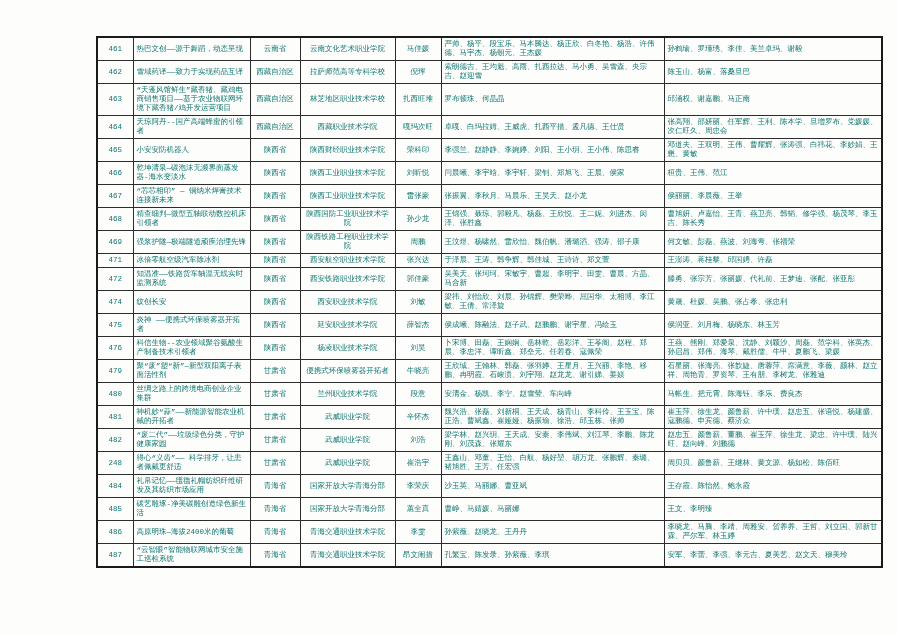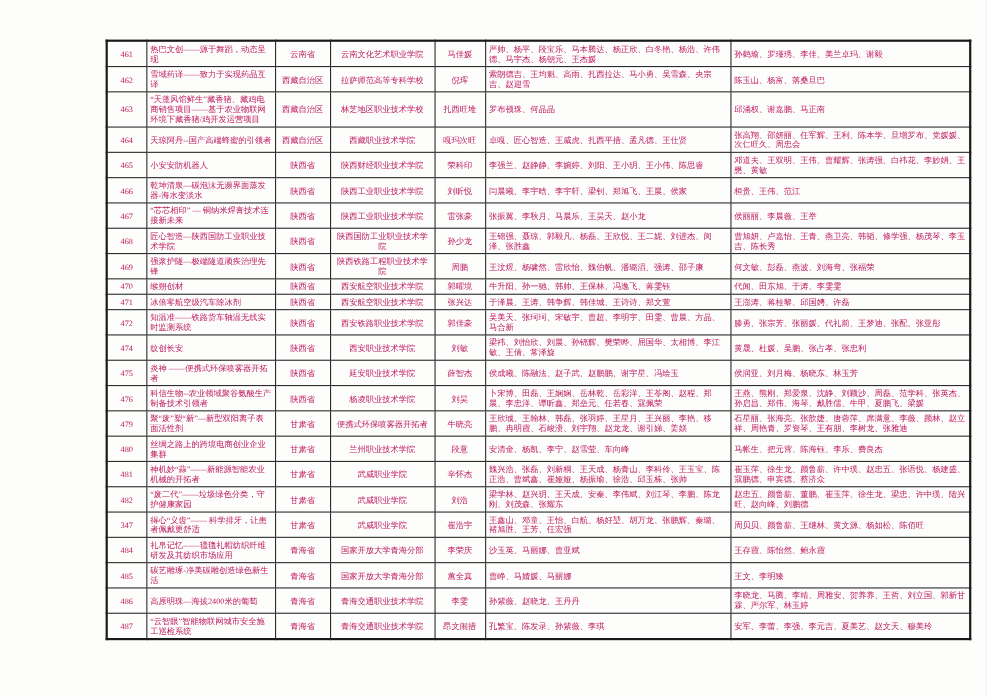--- a/index.html
+++ b/index.html
@@ -1,21 +1,21 @@
 <!DOCTYPE html>
 <html><head>
 <meta charset="utf-8">
 <style>
   html,body { margin:0; padding:0; background:#e8e8e8; }
   .page {
     position:relative;
     width:897px; height:634px;
     background:#fdfdfc;
-    font-family:Liberation Serif, serif;
-    color:#be185d;
+    font-family:Liberation Mono, monospace;
+    color:#0f766e;
     overflow:hidden;
     margin:0 auto;
   }
   table.results {
     position:absolute;
     left:96px; top:36px;
     width:785px;
     border-collapse:collapse;
     table-layout:fixed;
     border:2px solid #1a1a1a;
@@ -85,21 +85,21 @@
           <td>扎西旺堆</td>
           <td>罗布顿珠、何晶晶</td>
           <td>邱涌权、谢嘉鹏、马正南</td>
         </tr>
         <tr>
           <td>464</td>
           <td>天琼阿丹--国产高端蜂蜜的引领者</td>
           <td>西藏自治区</td>
           <td>西藏职业技术学院</td>
           <td>嘎玛次旺</td>
-          <td>卓嘎、匠心智造、王威虎、扎西平措、孟凡德、王仕贤</td>
+          <td>卓嘎、白玛拉姆、王威虎、扎西平措、孟凡德、王仕贤</td>
           <td>张高翔、邵妍丽、任军辉、王利、陈本学、旦增罗布、党媛媛、次仁旺久、周忠会</td>
         </tr>
         <tr>
           <td>465</td>
           <td>小安安防机器人</td>
           <td>陕西省</td>
           <td>陕西财经职业技术学院</td>
           <td>荣科印</td>
           <td>李强兰、赵静静、李婉婷、刘阳、王小玥、王小伟、陈思睿</td>
           <td>邓道夫、王双明、王伟、曹耀辉、张涛强、白祎花、李妙娟、王懋、黄敏</td>
@@ -117,46 +117,37 @@
           <td>467</td>
           <td>“芯芯相印” — 铜纳米焊膏技术连接新未来</td>
           <td>陕西省</td>
           <td>陕西工业职业技术学院</td>
           <td>雷张豪</td>
           <td>张振翼、李秋月、马晨乐、王昊天、赵小龙</td>
           <td>侯丽丽、李晨薇、王举</td>
         </tr>
         <tr>
           <td>468</td>
-          <td>匠心智造—陕西国防工业职业技术学院</td>
+          <td>精查细判—微型五轴联动数控机床引领者</td>
           <td>陕西省</td>
           <td>陕西国防工业职业技术学院</td>
           <td>孙少龙</td>
           <td>王锦强、聂琼、郭毅凡、杨磊、王欣悦、王二妮、刘进杰、闵泽、张胜鑫</td>
           <td>曹旭妍、卢嘉怡、王青、燕卫亮、韩韬、修学强、杨茂琴、李玉吉、陈长秀</td>
         </tr>
         <tr>
           <td>469</td>
           <td>强浆护隧—极端隧道顽疾治理先锋</td>
           <td>陕西省</td>
           <td>陕西铁路工程职业技术学院</td>
           <td>周鹏</td>
           <td>王汶煜、杨啸然、雷欣怡、魏伯帆、潘璐滔、强涛、邵子康</td>
           <td>何文敏、彭磊、燕波、刘海弯、张福荣</td>
         </tr>
         <tr>
-          <td>470</td>
-          <td>缑朔创材</td>
-          <td>陕西省</td>
-          <td>西安航空职业技术学院</td>
-          <td>郭曜境</td>
-          <td>牛升阳、孙一驰、韩帅、王保林、冯逸飞、蒋雯钰</td>
-          <td>代闻、田东旭、于涛、李雯雯</td>
-        </tr>
-        <tr>
           <td>471</td>
           <td>冰倍零航空级汽车除冰剂</td>
           <td>陕西省</td>
           <td>西安航空职业技术学院</td>
           <td>张兴达</td>
           <td>于泽晨、王涛、韩争辉、韩佳城、王诗诗、郑文萱</td>
           <td>王澎涛、蒋桂黎、邱国娉、许磊</td>
         </tr>
         <tr>
           <td>472</td>
@@ -224,21 +215,21 @@
         <tr>
           <td>482</td>
           <td>“废二代”——垃圾绿色分类，守护健康家园</td>
           <td>甘肃省</td>
           <td>武威职业学院</td>
           <td>刘浩</td>
           <td>梁学林、赵兴玥、王天成、安秦、李伟斌、刘江琴、李鹏、陈龙刚、刘茂森、张耀东</td>
           <td>赵忠五、颜鲁薪、董鹏、崔玉萍、徐生龙、梁忠、许中璞、陆兴旺、赵向峰、刘鹏德</td>
         </tr>
         <tr>
-          <td>347</td>
+          <td>248</td>
           <td>得心“义齿”—— 科学排牙，让患者佩戴更舒适</td>
           <td>甘肃省</td>
           <td>武威职业学院</td>
           <td>崔浩宇</td>
           <td>王鑫山、邓童、王怡、白航、杨好堃、胡万龙、张鹏辉、秦璐、褚旭胜、王芳、任宏强</td>
           <td>周贝贝、颜鲁薪、王继林、黄文源、杨如松、陈佰旺</td>
         </tr>
         <tr>
           <td>484</td>
           <td>礼帛记忆——氆氇礼帽纺织纤维研发及其纺织市场应用</td>

